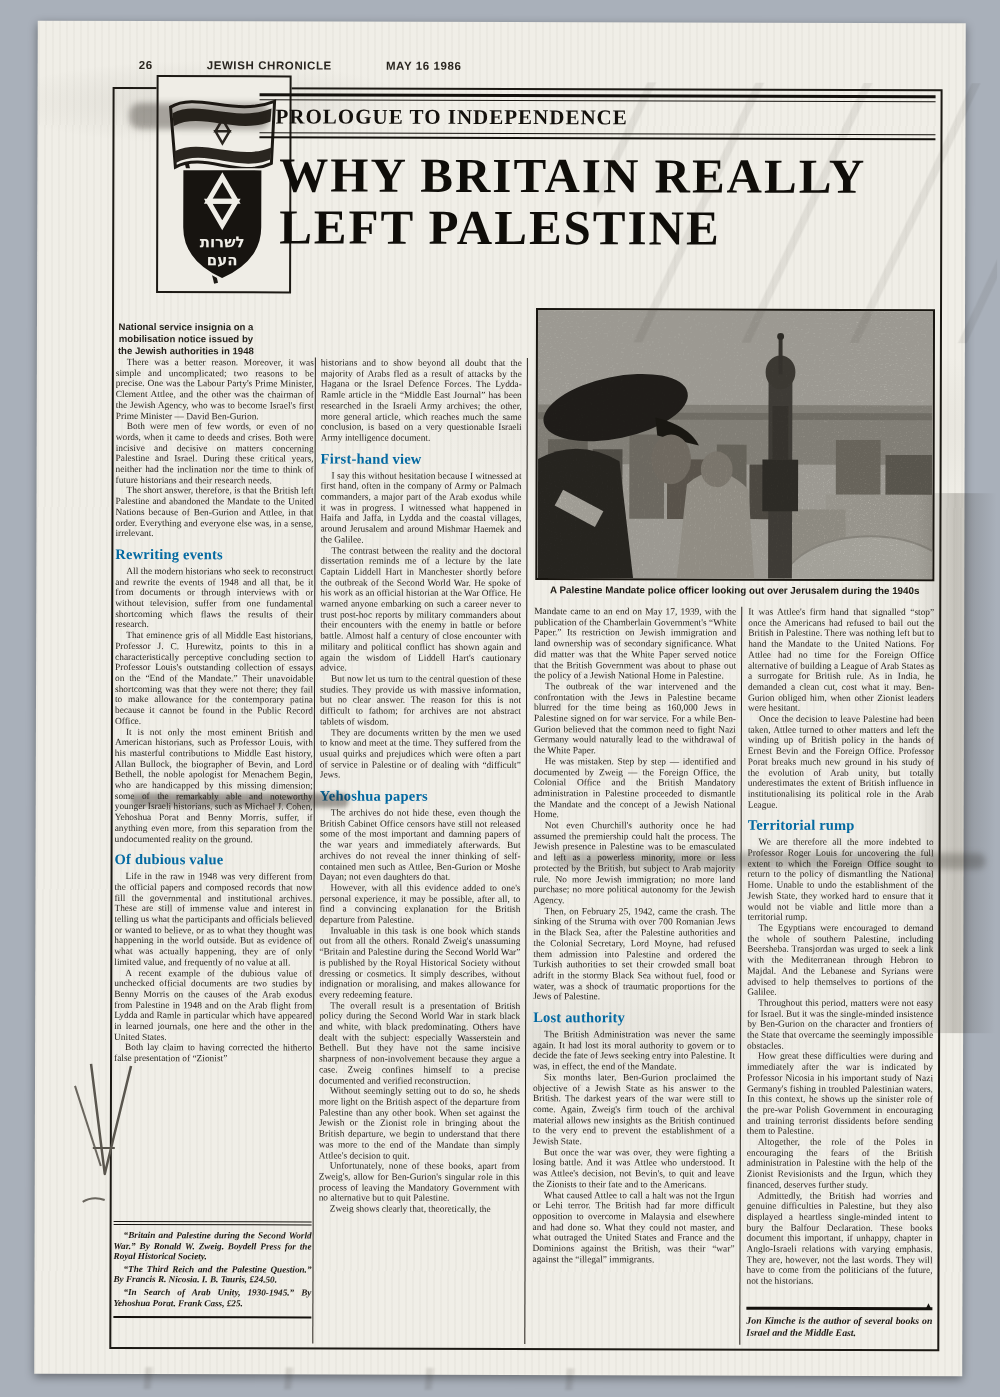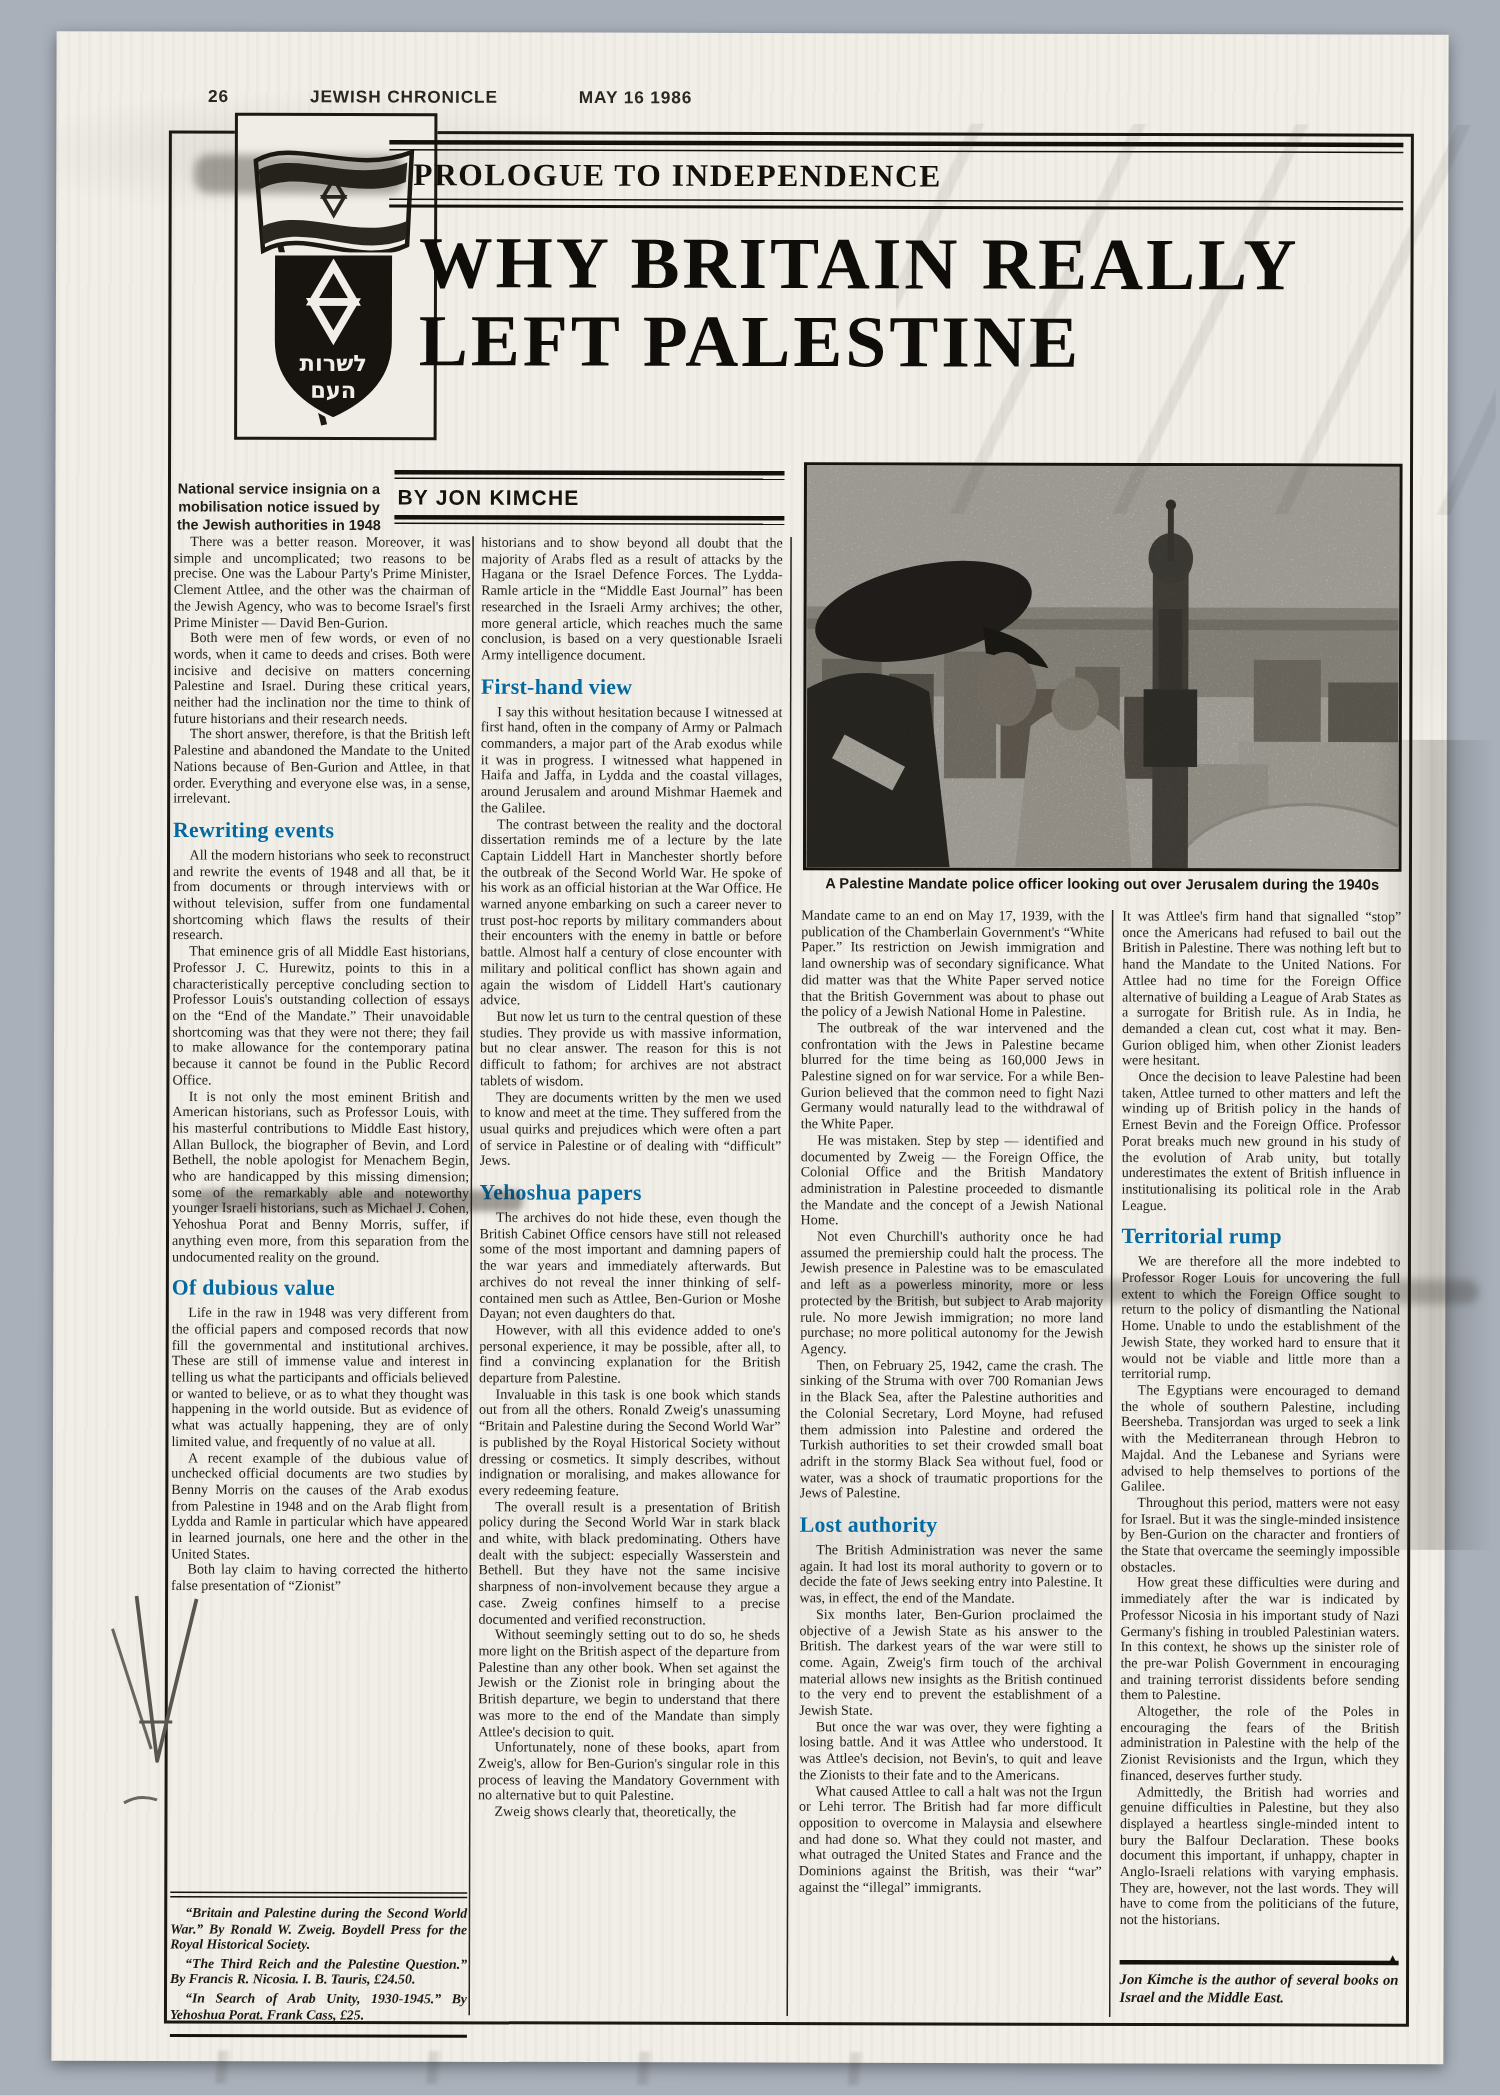--- a/index.html
+++ b/index.html
@@ -54,21 +54,21 @@
   .col1{left:79px;top:336px;width:198px;height:860px;}
   .col2{left:284px;top:336px;width:201px;height:1002px;}
   .col3{left:498px;top:584px;width:202px;height:742px;}
   .col4{left:712px;top:584px;width:186px;height:700px;}
   .divider{border-left:1px solid #26221c;width:0;}
   .div1{left:278px;top:336px;height:986px;}
   .div2{left:490px;top:336px;height:986px;}
   .div3{left:705px;top:584px;height:738px;}
   
   .bib-box{left:79px;top:1200px;width:198px;border-top:4px double #14110d;
-           border-bottom:2px solid #14110d;padding:5px 0 6px;margin-top:40px;}
+           border-bottom:2px solid #14110d;padding:5px 0 6px;}
   .bib-box .bib{margin:0 0 2px;font-style:italic;font-weight:bold;font-size:9.2px;
                 line-height:10.6px;text-indent:10px;text-align:justify;color:#1d1914;}
   
   .footer-note{left:712px;top:1284px;width:186px;}
   .footer-rule{position:relative;border-top:3px solid #14110d;}
   .footer-rule .tri{position:absolute;right:0;top:-9px;font-size:8px;color:#14110d;}
   .footer-text{font-style:italic;font-weight:bold;font-size:9.8px;line-height:11.5px;
                color:#1b1712;margin-top:5px;text-align:justify;}
   
   .smudge{pointer-events:none;}
@@ -120,27 +120,20 @@
     <div class="rule thin" style="margin-top:3px"></div>
     <div class="kicker">PROLOGUE TO INDEPENDENCE</div>
     <div class="rule thin"></div>
     <div class="rule mid" style="margin-top:3px"></div>
   </div>
   <div class="abs headline">
     <div>WHY BRITAIN REALLY</div>
     <div>LEFT PALESTINE</div>
   </div>
 
-  <div class="abs byline-zone">
-    <div class="rule"></div>
-    <div class="rule thin" style="margin-top:2px"></div>
-    <div class="byline">BY JON KIMCHE</div>
-    <div class="rule"></div>
-    <div class="rule thin" style="margin-top:2px"></div>
-  </div>
 
   <div class="abs photo">
     <svg width="395" height="268" viewBox="0 0 397 270">
       <defs>
         <filter id="grain">
             <feTurbulence type="fractalNoise" baseFrequency="0.8" numOctaves="2"></feTurbulence>
           <feColorMatrix type="matrix" values="0 0 0 0 0  0 0 0 0 0  0 0 0 0 0  .7 .7 .7 0 0"></feColorMatrix>
           </filter>
       </defs>
       <rect width="397" height="270" fill="#d8d5cb"></rect>

